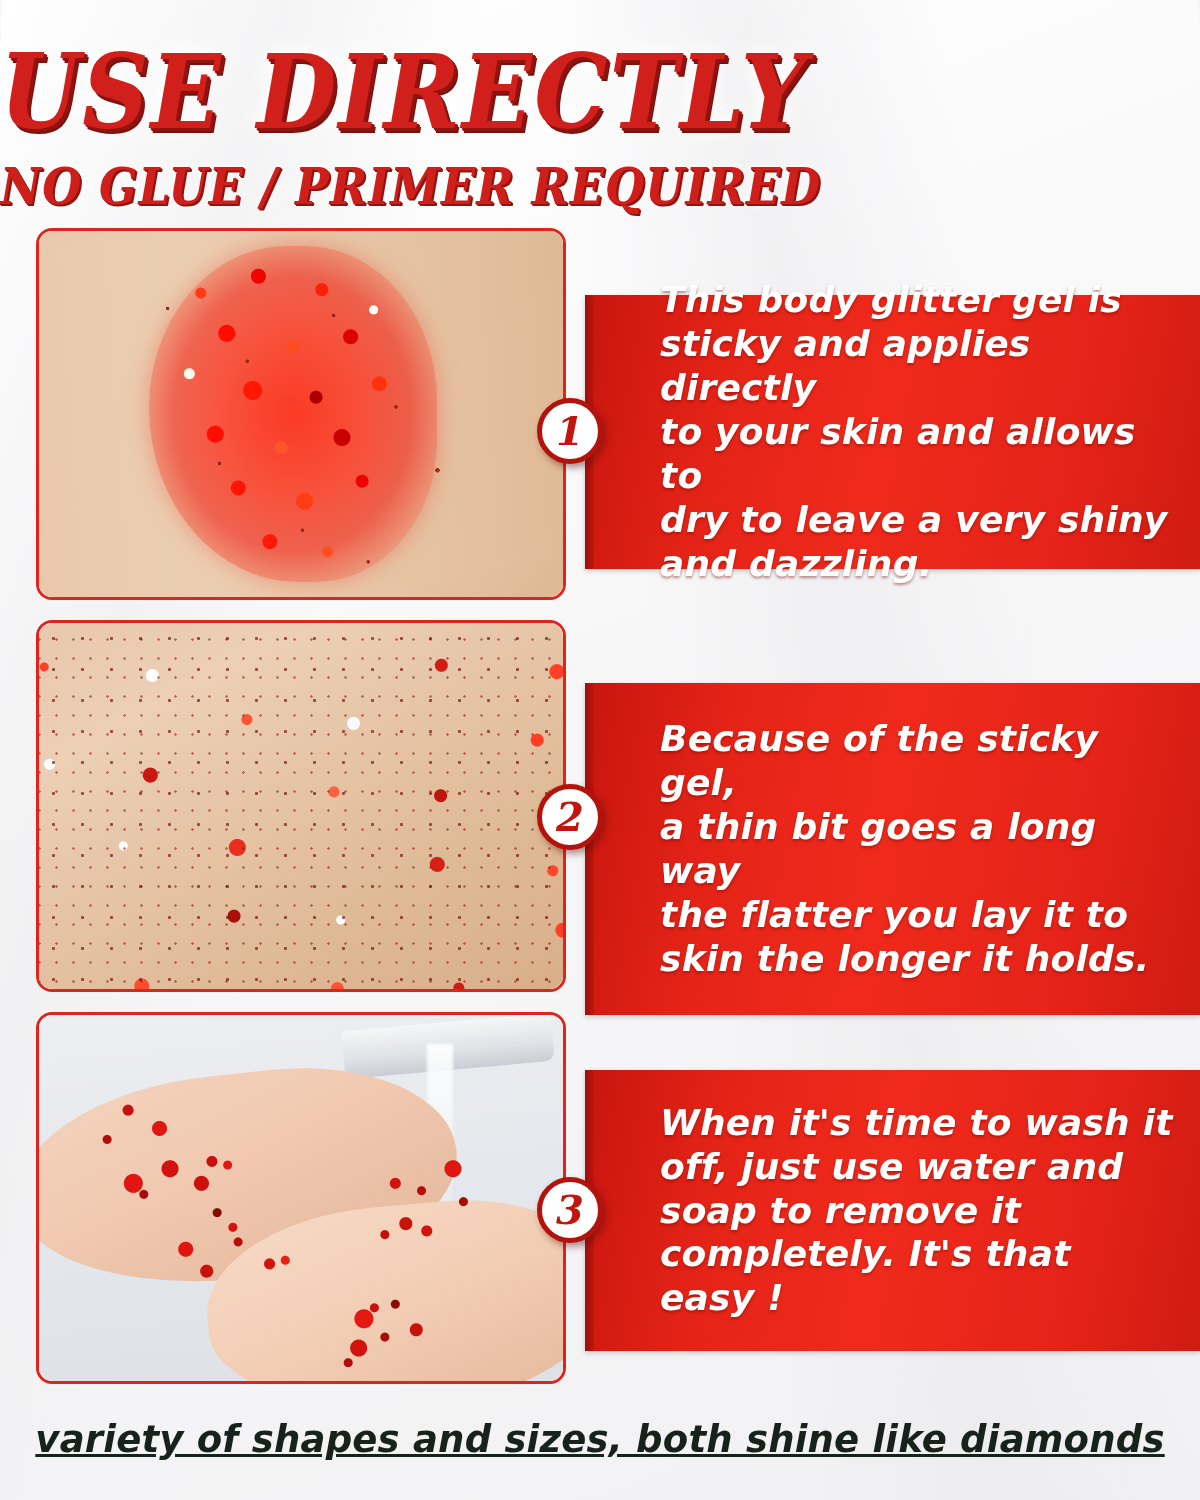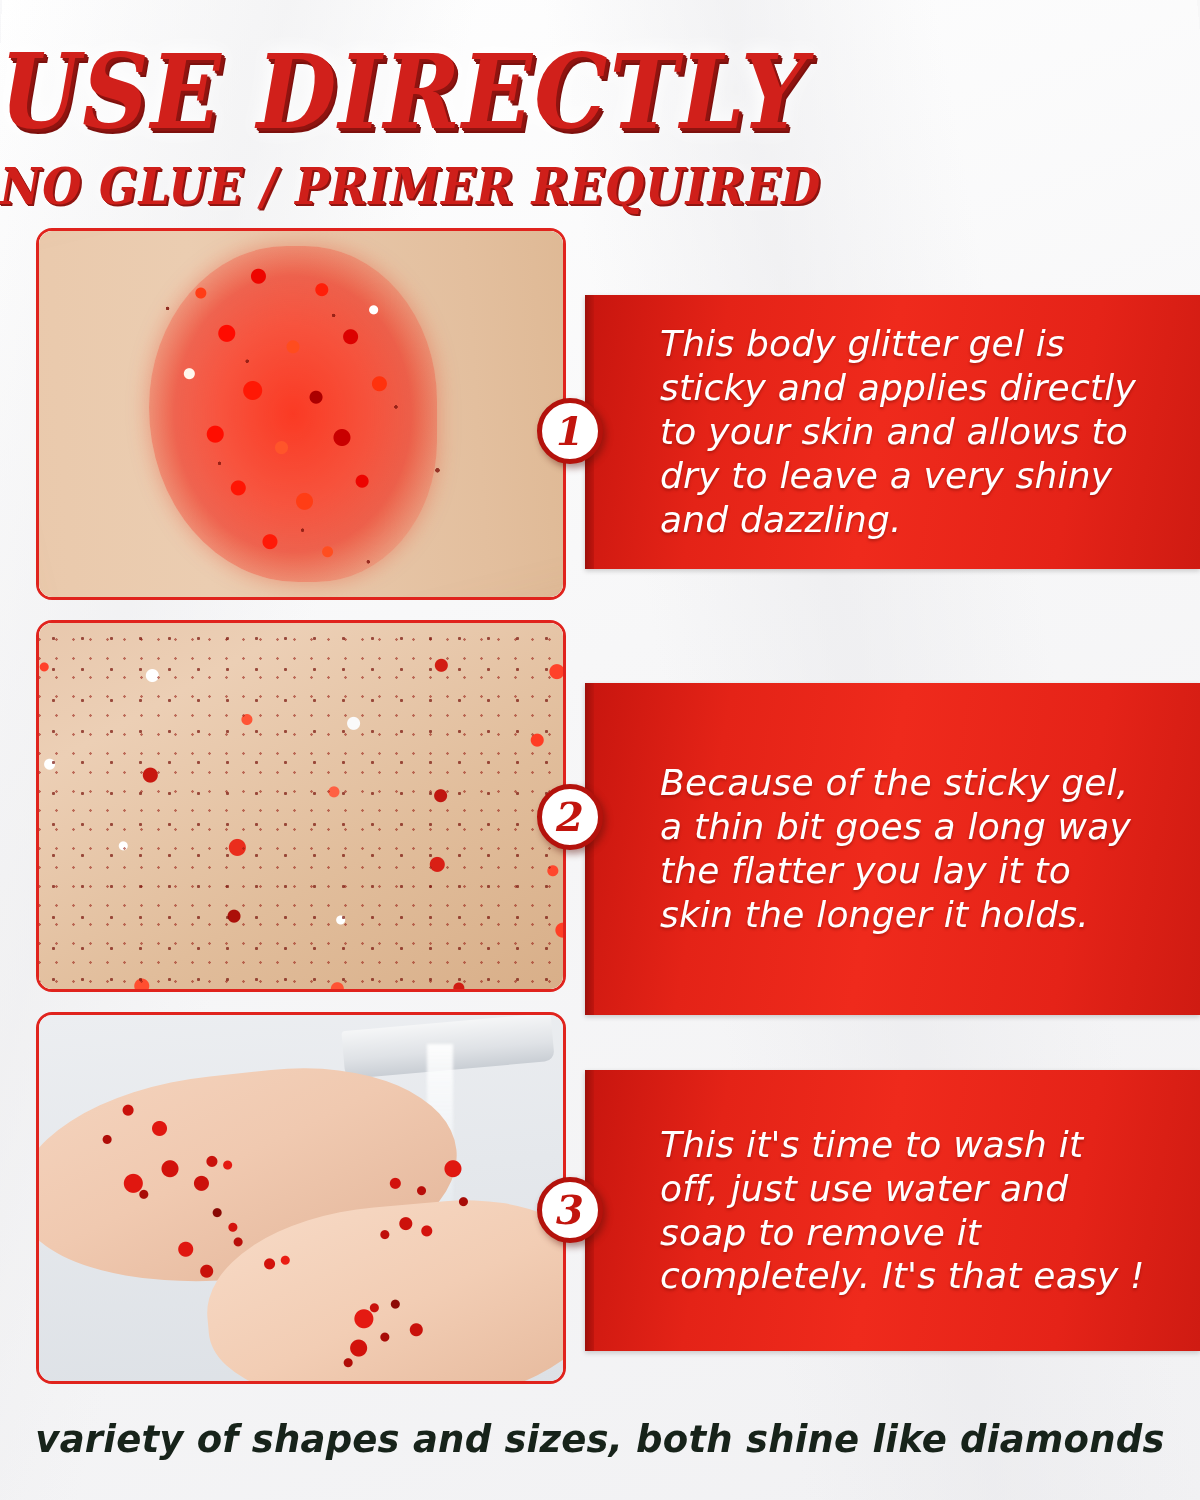--- a/index.html
+++ b/index.html
@@ -260,21 +260,21 @@
     position:absolute; left:0; top:0; bottom:0; width:9px;
     background:linear-gradient(90deg,#9d0f0a,#c0150e);
   }
   .banner-1 { top:295px;  height:274px; }
   .banner-2 { top:683px;  height:332px; }
   .banner-3 { top:1070px; height:281px; }
 
   .banner-text {
     color:#ffffff;
     font-family:"DejaVu Sans", sans-serif;
-    font-weight:normal; font-style:italic;
+    font-weight:bold; font-style:italic;
     font-size:36px;
     line-height:1.22;
     letter-spacing:.2px;
     padding-left:75px;
     padding-right:24px;
     white-space:pre-line;
     text-shadow:0 2px 3px rgba(110,10,5,.45);
   }
 
   
@@ -300,20 +300,21 @@
   
   .footer {
     position:absolute;
     left:0; top:1418px; width:1200px;
     text-align:center;
     color:#17231a;
     font-family:"DejaVu Sans", sans-serif;
     font-weight:bold; font-style:italic;
     font-size:37px;
     letter-spacing:.2px;
+    text-decoration:underline;
   }
 </style>
 </head>
 <body>
 
 <div class="bg-texture"></div>
 
 <div class="header">
   <div class="title">USE DIRECTLY</div>
   <div class="subtitle">NO GLUE / PRIMER REQUIRED</div>
@@ -366,21 +367,21 @@
     <div class="p3-faucet"></div>
     <div class="p3-water"></div>
     <div class="p3-drain"></div>
     <div class="p3-hand-back"></div>
     <div class="p3-hand-front"></div>
     <div class="p3-dots"></div>
   </div>
 </div>
 
 <div class="banner banner-3">
-  <div class="banner-text">This it's time to wash it
+  <div class="banner-text">When it's time to wash it
 off, just use water and
 soap to remove it
 completely. It's that easy !</div>
 </div>
 
 <div class="badge badge-3">
   <span>3</span>
 </div>
 
 <div class="footer">variety of shapes and sizes, both shine like diamonds</div>

